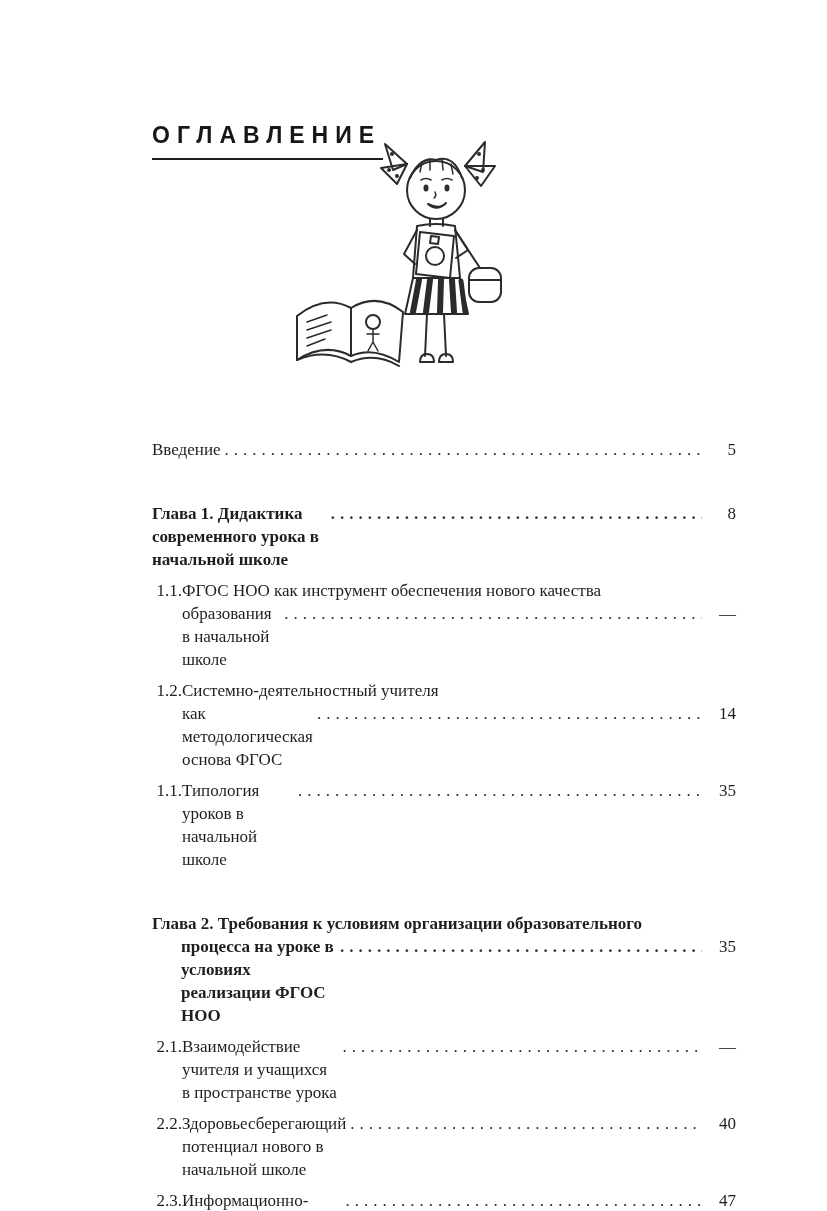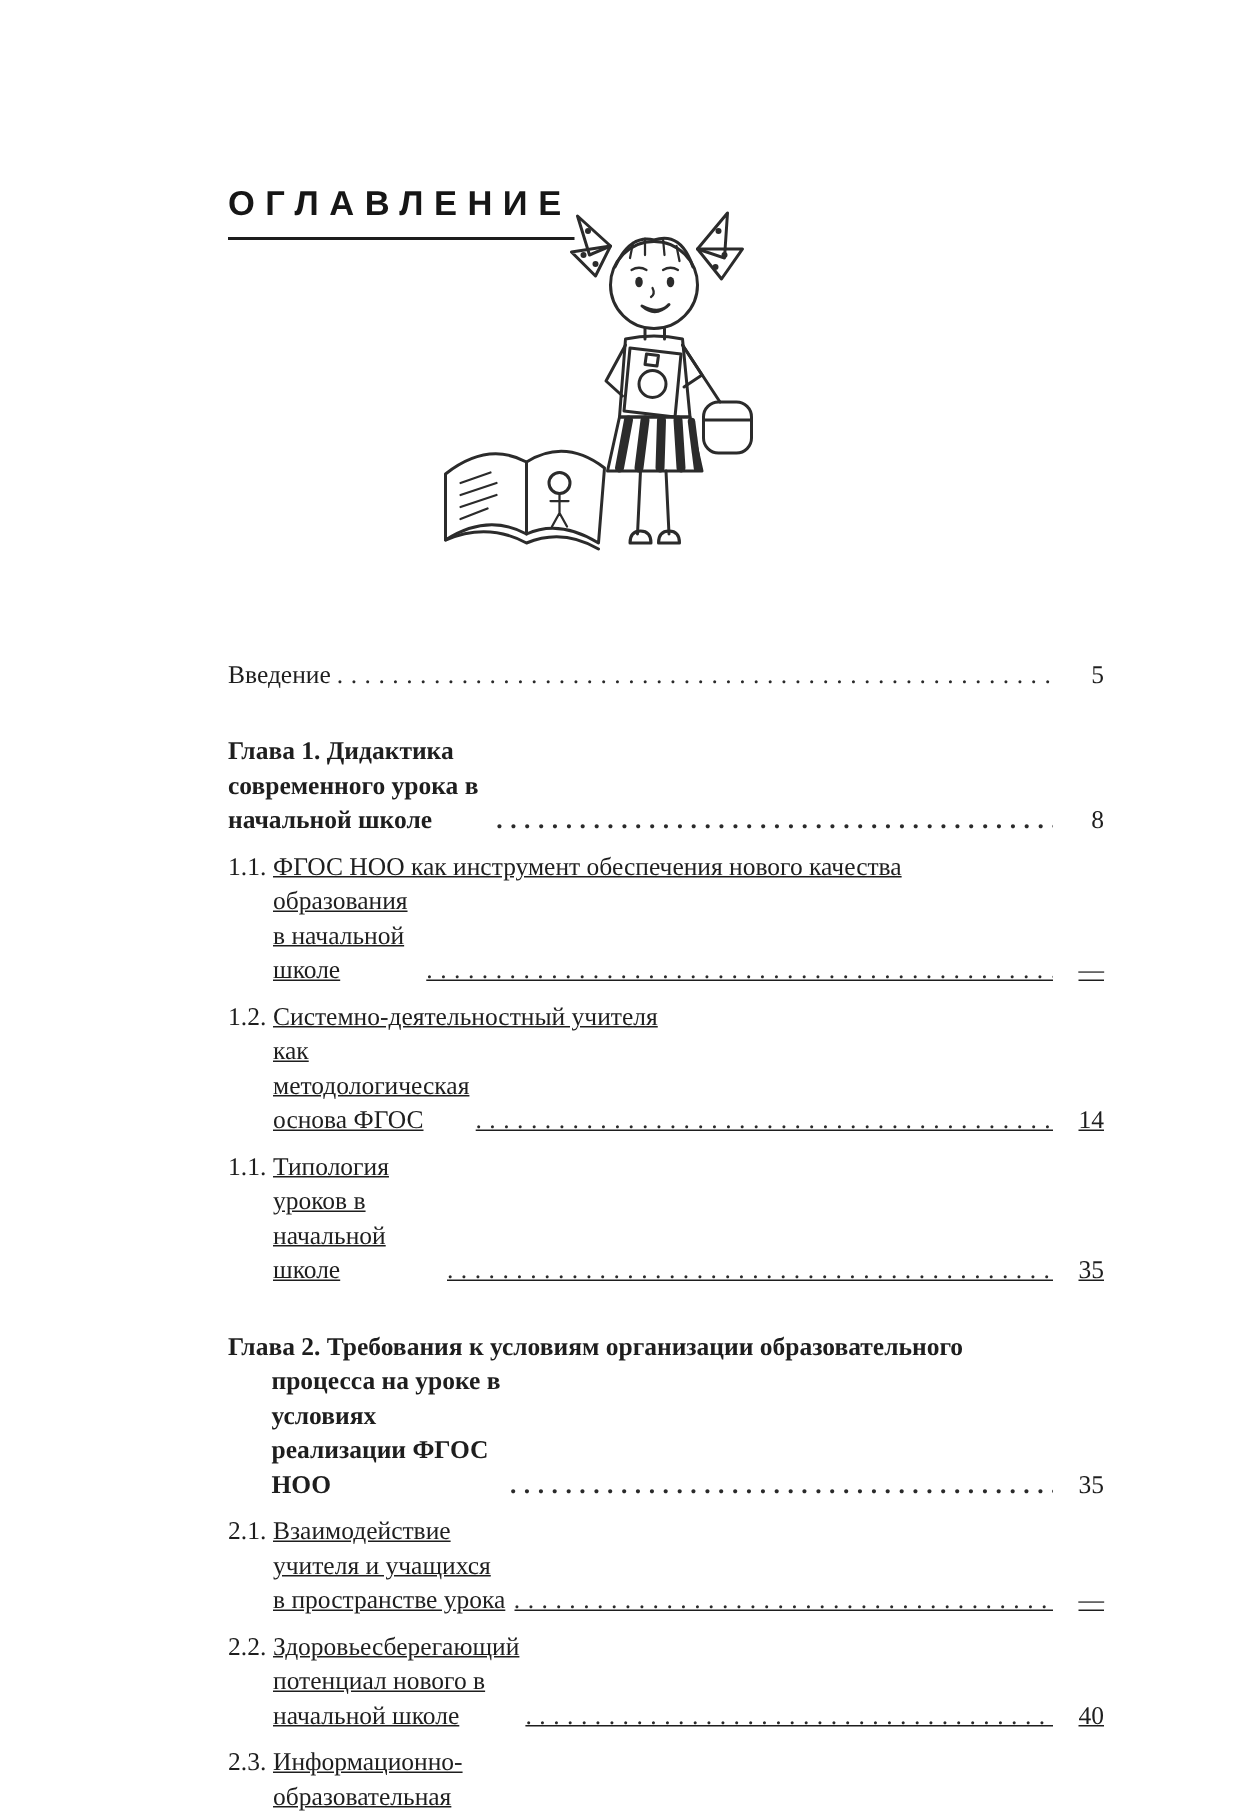--- a/index.html
+++ b/index.html
@@ -19,36 +19,36 @@
     padding:0 2px 9px 0;
   }
 
   .illustration{position:absolute;left:283px;top:124px;width:240px;height:282px;}
 
   .toc{
     position:absolute;left:152px;top:438px;width:584px;
     font-size:17px;line-height:23px;
   }
 
-  .row{display:flex;align-items:flex-end;}
+  .row{display:flex;align-items:flex-start;}
   .bold{font-weight:700;}
   .cont{padding-left:29px;}
 
   .leader{flex:1 1 auto;min-width:10px;overflow:hidden;white-space:nowrap;margin:0 4px;color:#2a2a2a;}
   .leader::after{
     content:"..........................................................................................................";
     letter-spacing:5px;
   }
   .pg{flex:0 0 auto;min-width:30px;text-align:right;font-weight:400;}
 
-  .chapter{margin-top:28px;}
+  .chapter{margin-top:41px;}
   .items{margin-top:4px;}
   .item{display:flex;margin-top:8px;}
-  .num{flex:0 0 30px;}
-  .body{flex:1 1 auto;min-width:0;text-decoration:underline;}
+  .num{flex:0 0 30px;text-align:right;}
+  .body{flex:1 1 auto;min-width:0;}
   svg{display:block;}
 </style>
 </head>
 <body>
 
 <div class="page">
 
   <h1 class="page-title">ОГЛАВЛЕНИЕ</h1>
 
   <div class="illustration">

